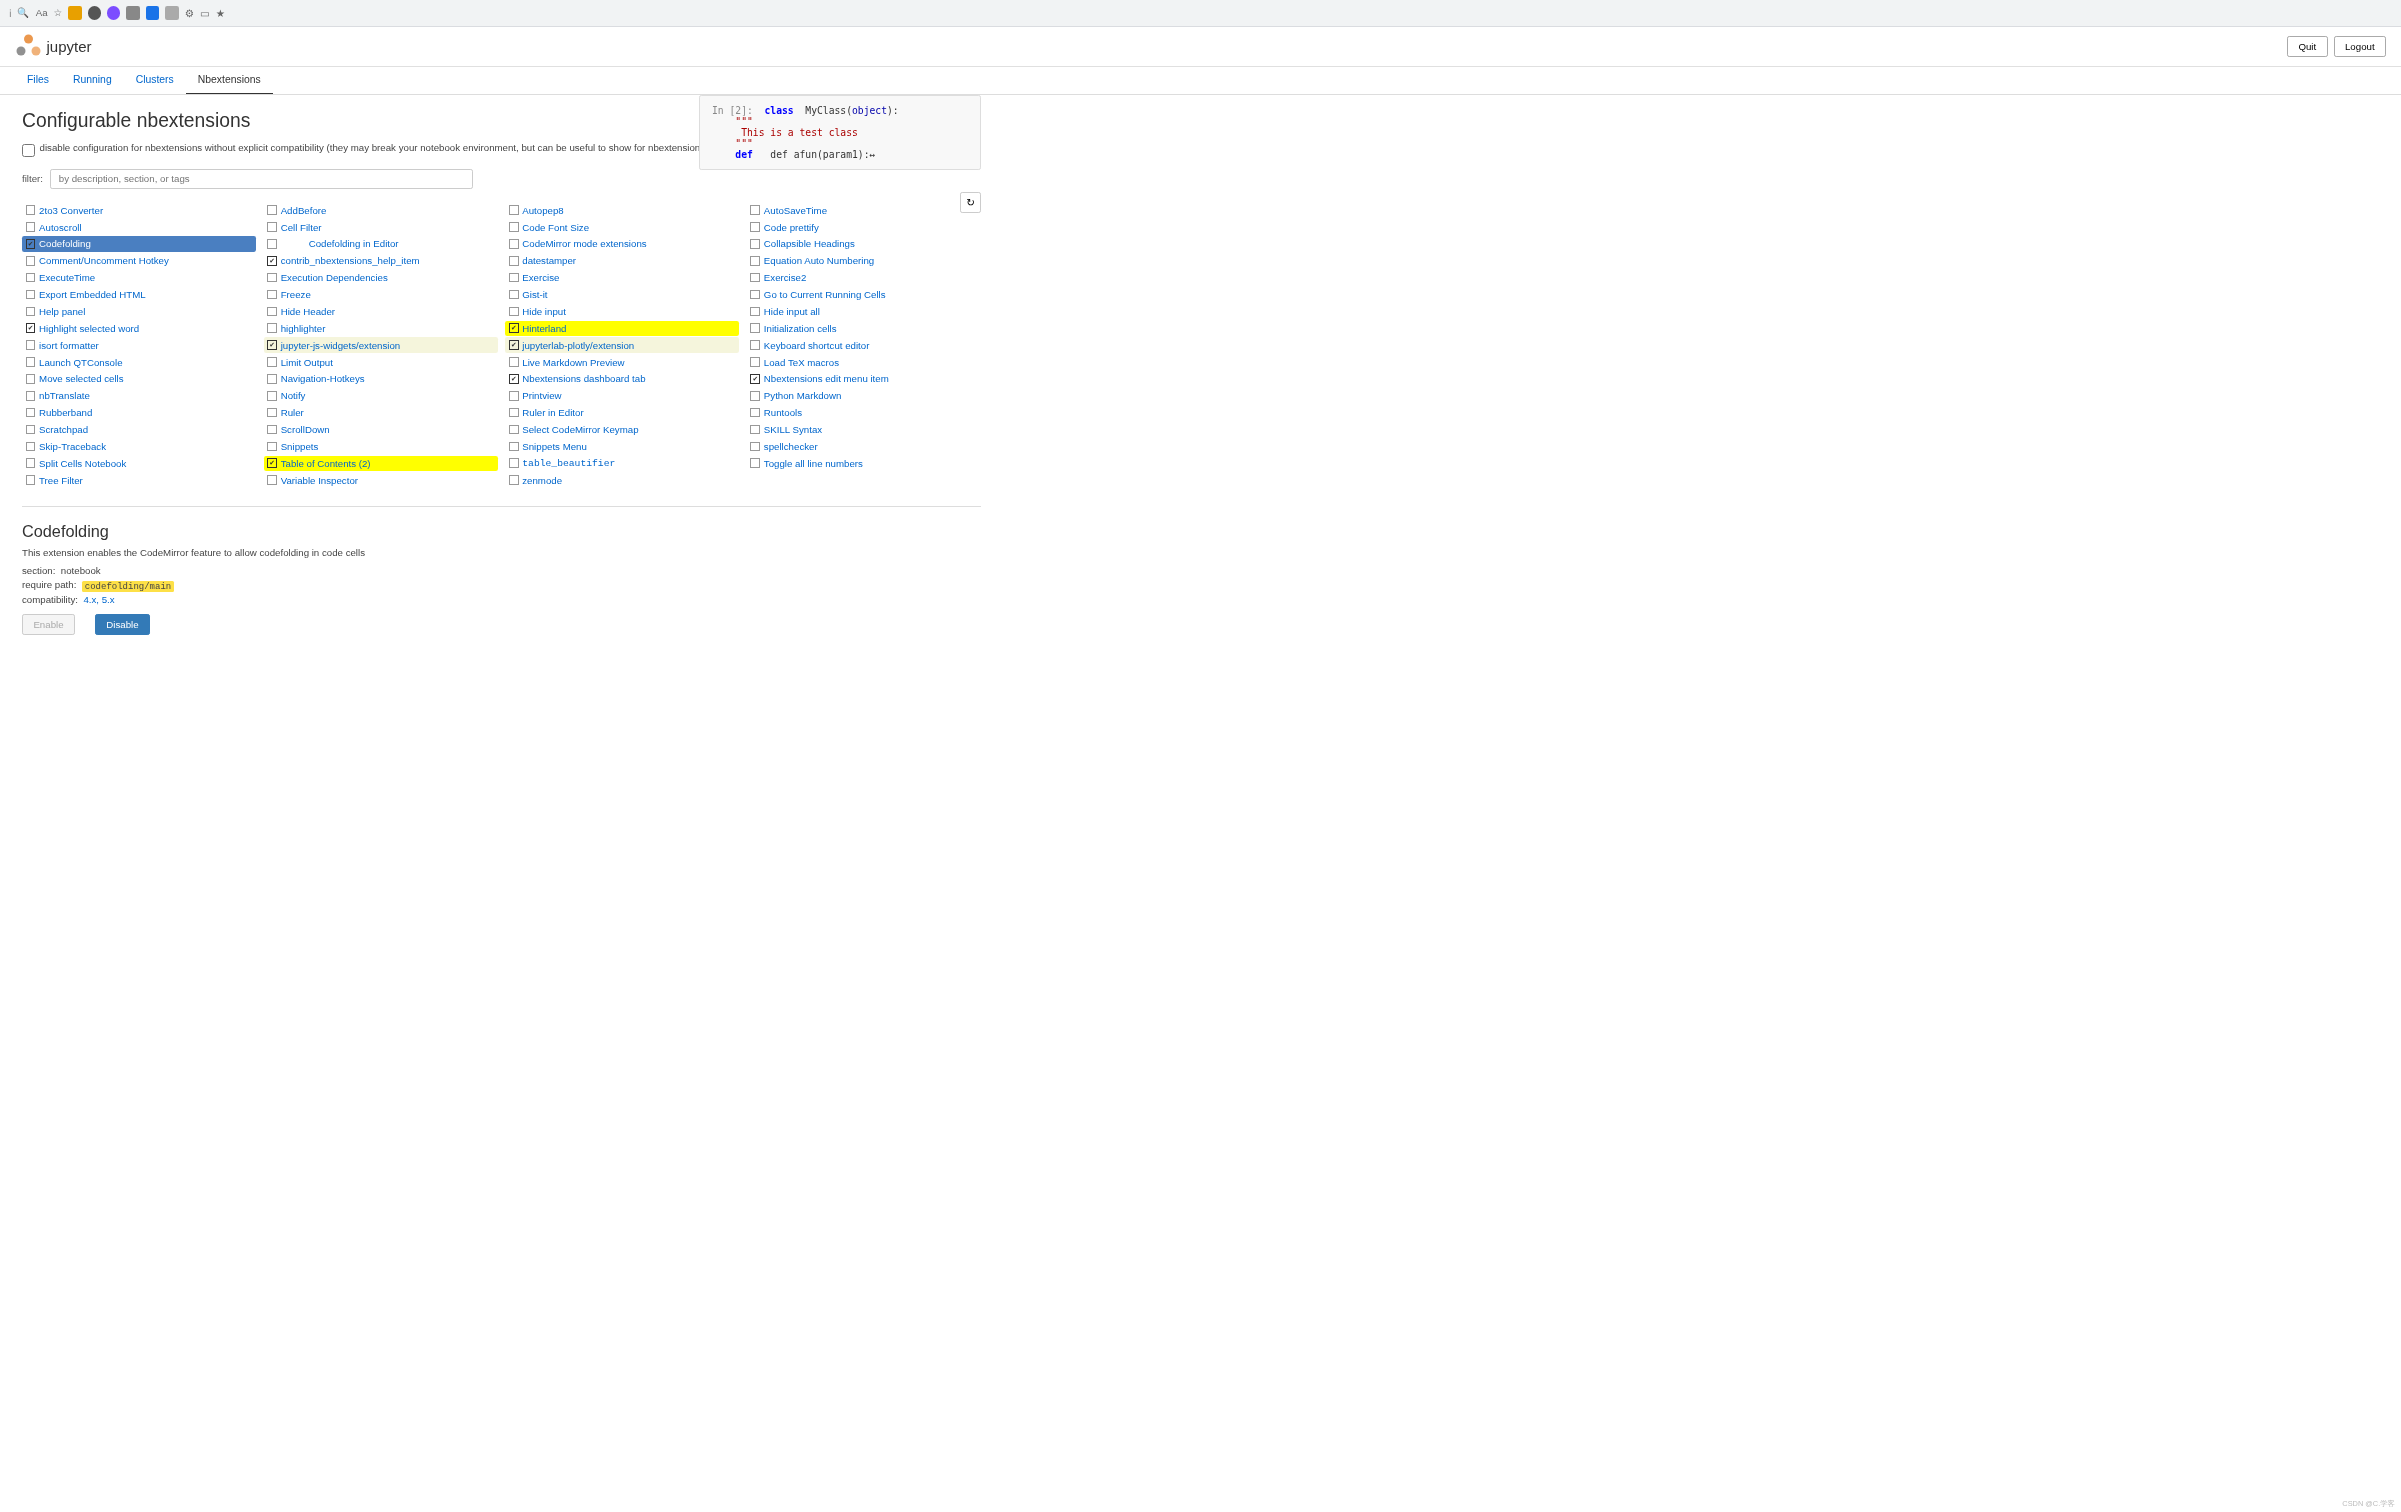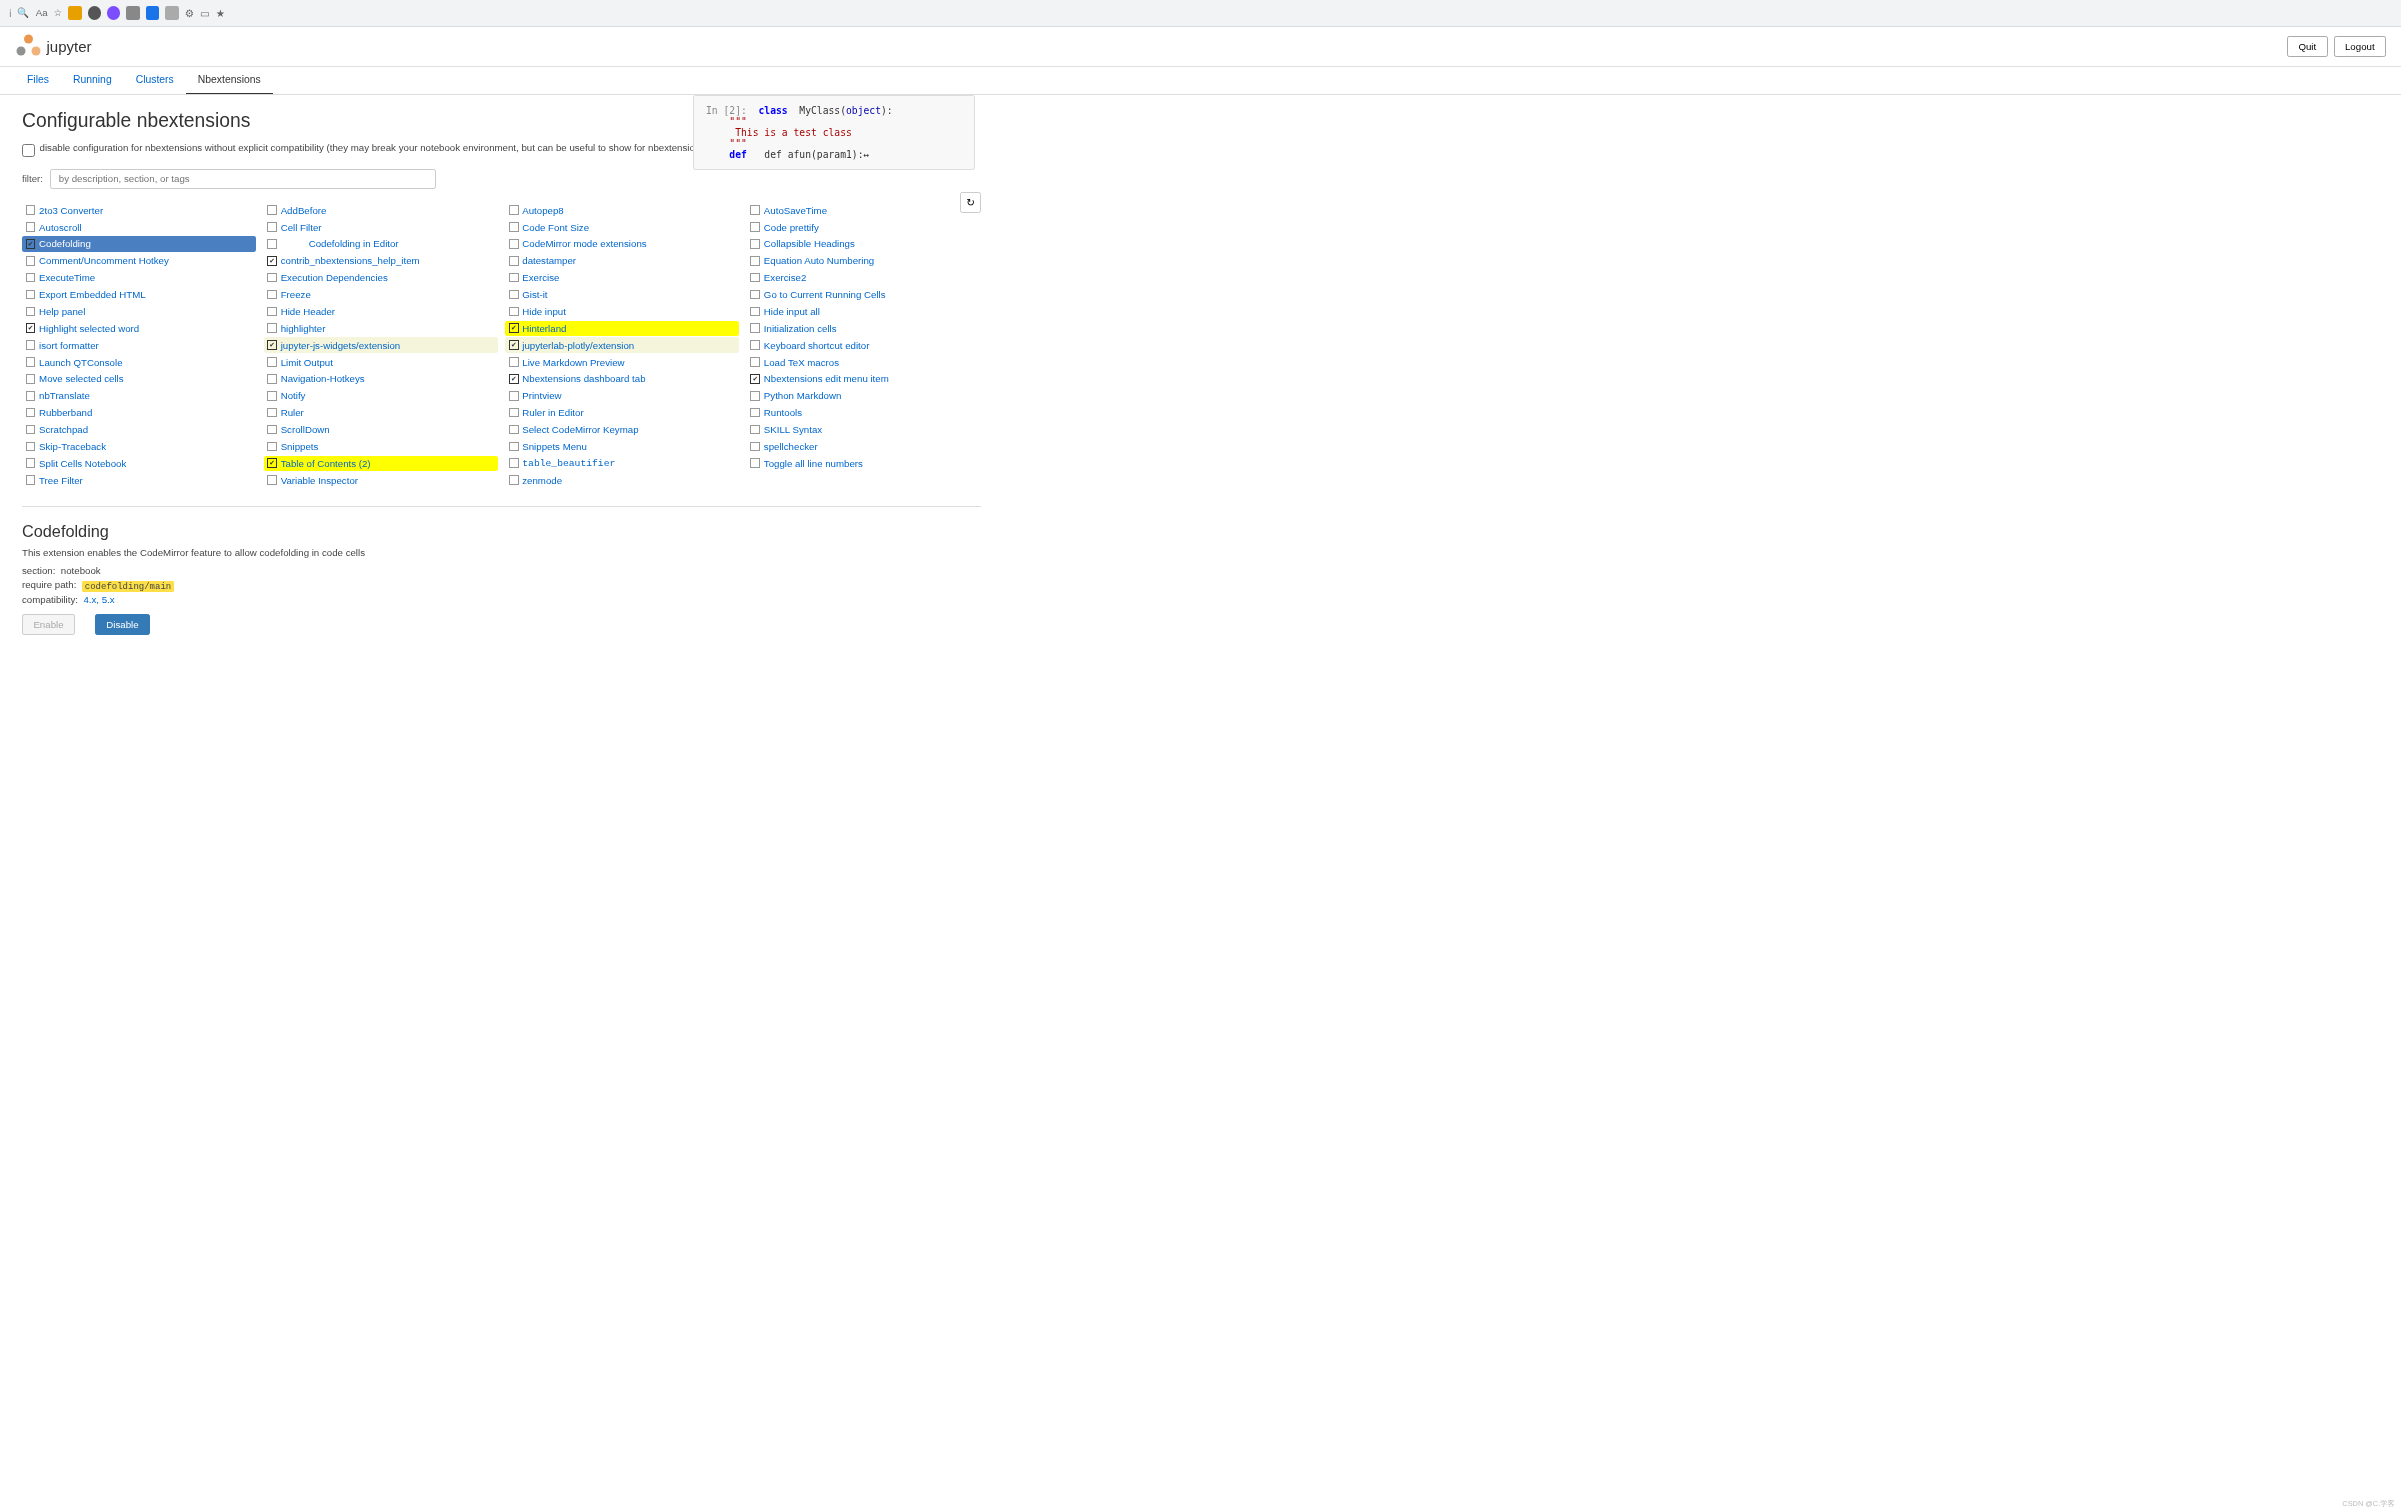--- a/index.html
+++ b/index.html
@@ -107,21 +107,21 @@
     }
     .filter-label {
       font-size: 9.7px;
       color: #555;
     }
     .filter-input {
       border: 0.7px solid #ccc;
       border-radius: 2.2px;
       padding: 3.7px 7.4px;
       font-size: 9.7px;
-      width: 386px;
+      width: 423px;
       color: #999;
     }
 
     
     .extensions-grid {
       display: grid;
       grid-template-columns: repeat(4, 1fr);
       column-gap: 7.4px;
       row-gap: 1.5px;
       margin-bottom: 18px;
@@ -202,21 +202,21 @@
       border-radius: 2.2px;
       background: #337ab7;
       color: #fff;
       cursor: pointer;
       font-size: 9.7px;
     }
 
     
     .code-preview {
       position: absolute;
-      right: 28px;
+      right: 22px;
       top: 0;
       background: #f8f8f8;
       border: 0.7px solid #ddd;
       border-radius: 2.2px;
       font-family: monospace;
       font-size: 9.7px;
       padding: 9px 12px;
       min-width: 282px;
     }
     .ln-prefix { color: #888; }

